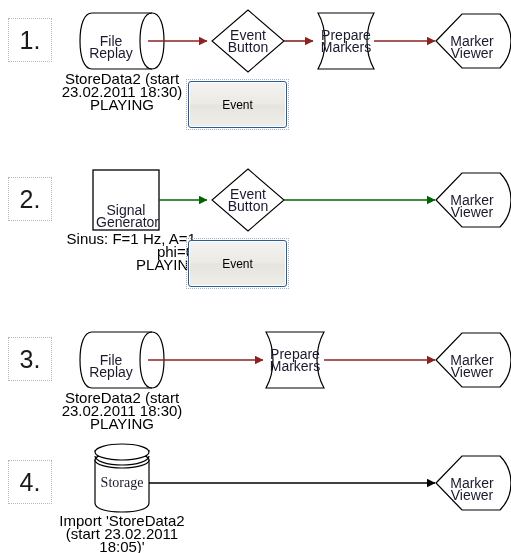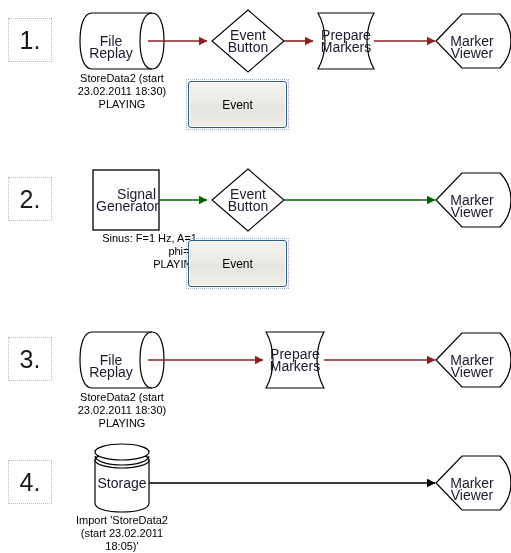--- a/index.html
+++ b/index.html
@@ -40,21 +40,21 @@
     text-align: center;
     font-size: 14px;
     line-height: 12px;
     color: #1a1a2e;
     white-space: pre-line;
     pointer-events: none;
   }
   .caption {
     position: absolute;
     text-align: center;
-    font-size: 11px;
+    font-size: 15px;
     line-height: 13px;
     color: #000000;
     white-space: pre-line;
   }
   .evt-btn {
     position: absolute;
     background: linear-gradient(to bottom, #f4f3f0 0%, #eceae5 48%, #e6e4de 52%, #efeee9 100%);
     border: 1px solid #2a5d96;
     border-radius: 3px;
     box-sizing: border-box;
@@ -159,36 +159,36 @@
 Button</div>
 <div class="node-label" style="left:316px; top:29px; width:60px;">Prepare
 Markers</div>
 <div class="node-label" style="left:434px; top:35px; width:76px;">Marker Viewer</div>
 <div class="caption" style="left:52px; top:72px; width:140px;">StoreData2 (start
 23.02.2011 18:30)
 PLAYING</div>
 <div class="evt-btn-focus" style="left:186px; top:79px; width:103px; height:51px;"></div>
 <div class="evt-btn" style="left:188px; top:81px; width:99px; height:47px;">Event</div>
 
-<div class="node-label" style="left:96px; top:188px; width:60px;text-align:right;">Signal
+<div class="node-label" style="left:96px; top:204px; width:60px;">Signal
 Generator</div>
 <div class="node-label" style="left:218px; top:188px; width:60px;">Event
 Button</div>
 <div class="node-label" style="left:434px; top:194px; width:76px;">Marker Viewer</div>
 <div class="caption" style="left:50px; top:232px; width:150px;text-align:right;">Sinus:  F=1 Hz, A=1,
 phi=0°
 PLAYING</div>
 <div class="evt-btn-focus" style="left:186px; top:238px; width:103px; height:51px;"></div>
 <div class="evt-btn" style="left:188px; top:240px; width:99px; height:47px;">Event</div>
 
 <div class="node-label" style="left:80px; top:354px; width:62px;">File Replay</div>
 <div class="node-label" style="left:265px; top:348px; width:60px;">Prepare
 Markers</div>
 <div class="node-label" style="left:434px; top:354px; width:76px;">Marker Viewer</div>
 <div class="caption" style="left:52px; top:391px; width:140px;">StoreData2 (start
 23.02.2011 18:30)
 PLAYING</div>
 
-<div class="node-label" style="left:93px; top:477px; width:58px;">Storage</div>
+<div class="node-label" style="left:93px; top:477px; width:58px;font-family:Liberation Serif, serif;">Storage</div>
 <div class="node-label" style="left:434px; top:477px; width:76px;">Marker Viewer</div>
 <div class="caption" style="left:52px; top:514px; width:140px;">Import 'StoreData2
 (start 23.02.2011
 18:05)'</div>
 
 </body></html>

